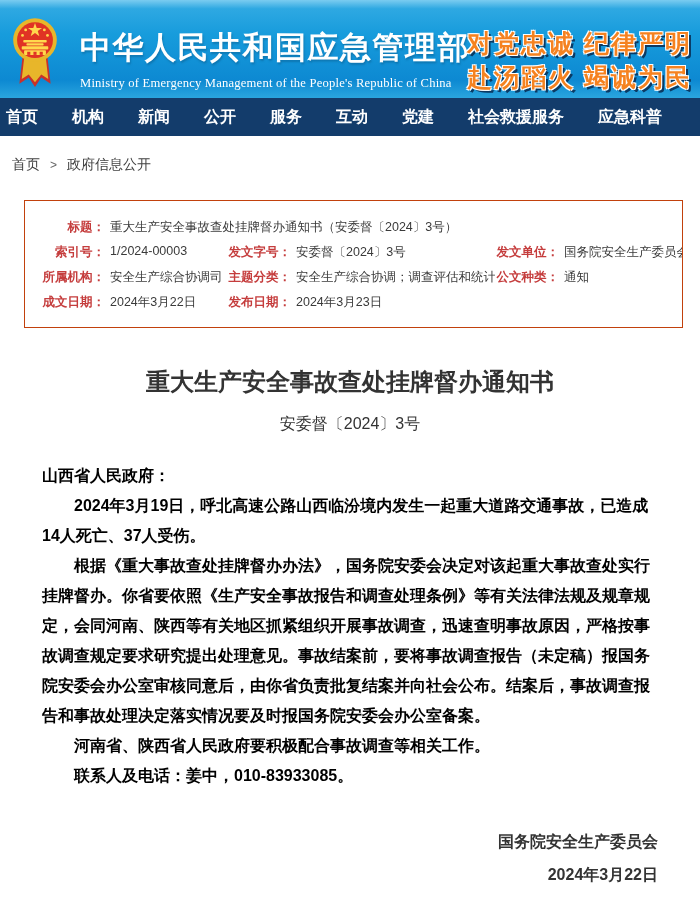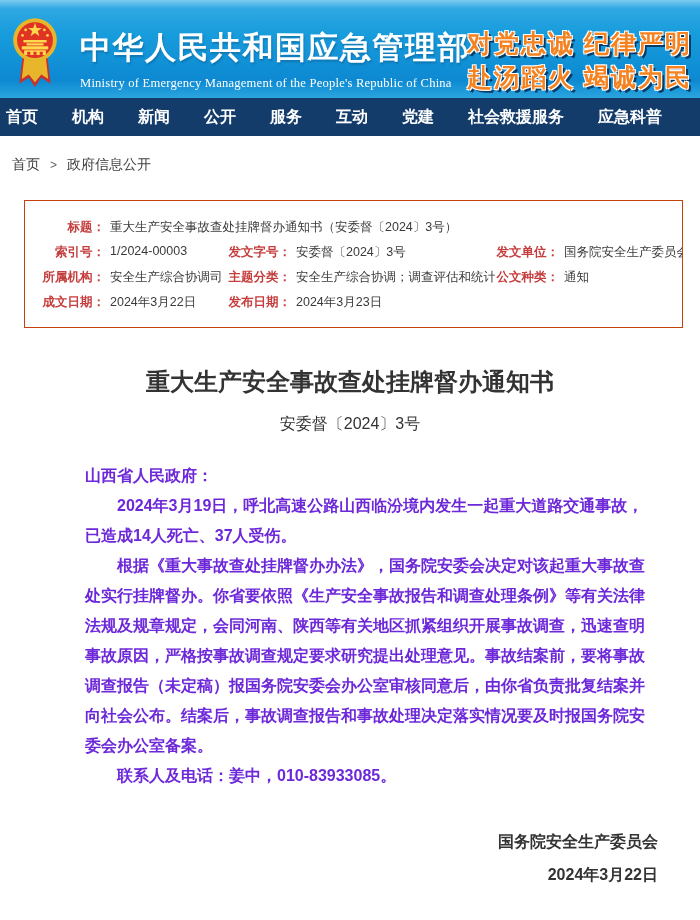--- a/index.html
+++ b/index.html
@@ -71,21 +71,21 @@
   .cell-1 .m-label, .row-title .m-label { width: 80px; }
   .cell-2 .m-label, .cell-3 .m-label { width: 64px; }
   .m-value { color: #3a3a3a; padding-left: 5px; }
 
   
   .doc {
     position: absolute; top: 366px; left: 42px; width: 616px; color: #333;
   }
   .doc-title { text-align: center; font-size: 24px; font-weight: 700; color: #333; }
   .doc-number { text-align: center; font-size: 16px; font-weight: 500; margin-top: 16px; color: #333; }
-  .doc-body { margin-top: 26px; font-size: 16px; font-weight: 700; line-height: 30px; color: #6d28d9; margin-left: 43px; }
+  .doc-body { margin-top: 26px; font-size: 16px; font-weight: 700; line-height: 30px; color: #000000; }
   .doc-body p { text-indent: 2em; }
   .doc-body p.salutation { text-indent: 0; }
   .signature { margin-top: 34px; text-align: right; font-size: 16px; font-weight: 700; line-height: 33px; color: #333; }
 </style>
 </head>
 <body>
 
 <header class="site-header">
   <div class="emblem-wrap">
     <svg viewBox="0 0 60 100" width="48" height="78" aria-hidden="true">
@@ -186,19 +186,20 @@
   </div>
 </section>
 
 <article class="doc">
   <h1 class="doc-title">重大生产安全事故查处挂牌督办通知书</h1>
   <div class="doc-number">安委督〔2024〕3号</div>
   <div class="doc-body">
     <p class="salutation">山西省人民政府：</p>
     <p>2024年3月19日，呼北高速公路山西临汾境内发生一起重大道路交通事故，已造成14人死亡、37人受伤。</p>
     <p>根据《重大事故查处挂牌督办办法》，国务院安委会决定对该起重大事故查处实行挂牌督办。你省要依照《生产安全事故报告和调查处理条例》等有关法律法规及规章规定，会同河南、陕西等有关地区抓紧组织开展事故调查，迅速查明事故原因，严格按事故调查规定要求研究提出处理意见。事故结案前，要将事故调查报告（未定稿）报国务院安委会办公室审核同意后，由你省负责批复结案并向社会公布。结案后，事故调查报告和事故处理决定落实情况要及时报国务院安委会办公室备案。</p>
+    <p>河南省、陕西省人民政府要积极配合事故调查等相关工作。</p>
     <p>联系人及电话：姜中，010-83933085。</p>
   </div>
   <div class="signature">
     <div>国务院安全生产委员会</div>
     <div>2024年3月22日</div>
   </div>
 </article>
 
 </body></html>

